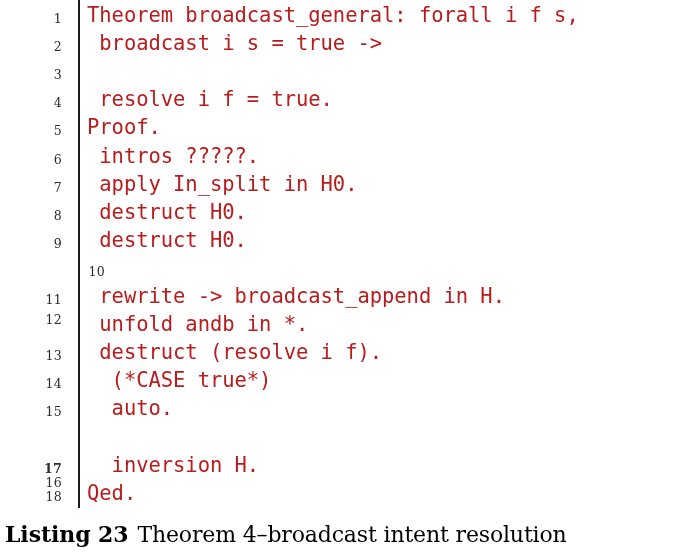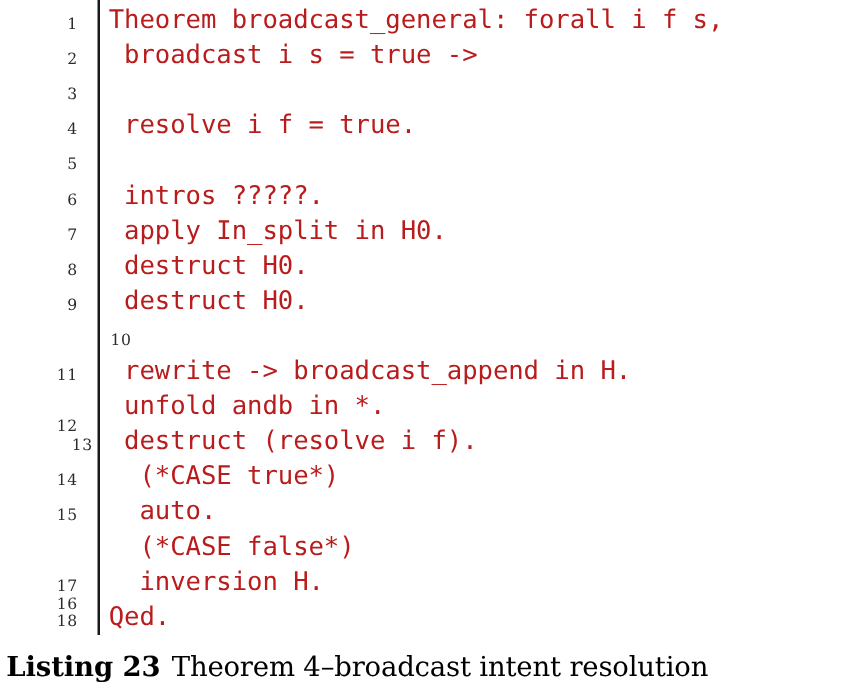--- a/index.html
+++ b/index.html
@@ -103,20 +103,21 @@
       </div>
       <div class="code-line" style="top: 59.2px;">
         <span class="line-no" style="top: 8px;">3</span>
       </div>
       <div class="code-line" style="top: 87.3px;">
         <span class="line-no" style="top: 8px;">4</span>
         <span class="line-code"> resolve i f = true.</span>
       </div>
       <div class="code-line" style="top: 115.4px;">
         <span class="line-no" style="top: 8px;">5</span>
+        <span class="line-code">Proof.</span>
       </div>
       <div class="code-line" style="top: 143.5px;">
         <span class="line-no" style="top: 8px;">6</span>
         <span class="line-code"> intros ?????.</span>
       </div>
       <div class="code-line" style="top: 171.6px;">
         <span class="line-no" style="top: 8px;">7</span>
         <span class="line-code"> apply In_split in H0.</span>
       </div>
       <div class="code-line" style="top: 199.7px;">
@@ -128,41 +129,40 @@
         <span class="line-code"> destruct H0.</span>
       </div>
       <div class="code-line" style="top: 255.9px;">
         <span class="line-no" style="top: 8px; margin-left: 43px;">10</span>
       </div>
       <div class="code-line" style="top: 284px;">
         <span class="line-no" style="top: 8px;">11</span>
         <span class="line-code"> rewrite -&gt; broadcast_append in H.</span>
       </div>
       <div class="code-line" style="top: 312.1px;">
-        <span class="line-no" style="top: 21px; text-align: right;">12</span>
+        <span class="line-no" style="top: 0; text-align: right;">12</span>
         <span class="line-code"> unfold andb in *.</span>
       </div>
       <div class="code-line" style="top: 340.2px;">
-        <span class="line-no" style="top: 8px; padding-left: 12px;">13</span>
+        <span class="line-no" style="top: 8px;">13</span>
         <span class="line-code"> destruct (resolve i f).</span>
       </div>
       <div class="code-line" style="top: 368.3px;">
         <span class="line-no" style="top: 8px;">14</span>
         <span class="line-code">  (*CASE true*)</span>
       </div>
       <div class="code-line" style="top: 396.4px;">
         <span class="line-no" style="top: 8px;">15</span>
         <span class="line-code">  auto.</span>
       </div>
       <div class="code-line" style="top: 424.5px;">
         <span class="line-no" style="top: 8px; margin-top: 42px;">16</span>
-        <span class="line-code">  (*CASE false*)</span>
       </div>
       <div class="code-line" style="top: 452.6px;">
-        <span class="line-no" style="top: 8px;">17</span>
+        <span class="line-no" style="top: 8px; font-weight: bold;">17</span>
         <span class="line-code">  inversion H.</span>
       </div>
       <div class="code-line" style="top: 480.7px;">
         <span class="line-no" style="top: 8px; text-align: right;">18</span>
         <span class="line-code">Qed.</span>
       </div>
     </div>
 </div>
 
 <div id="caption">

